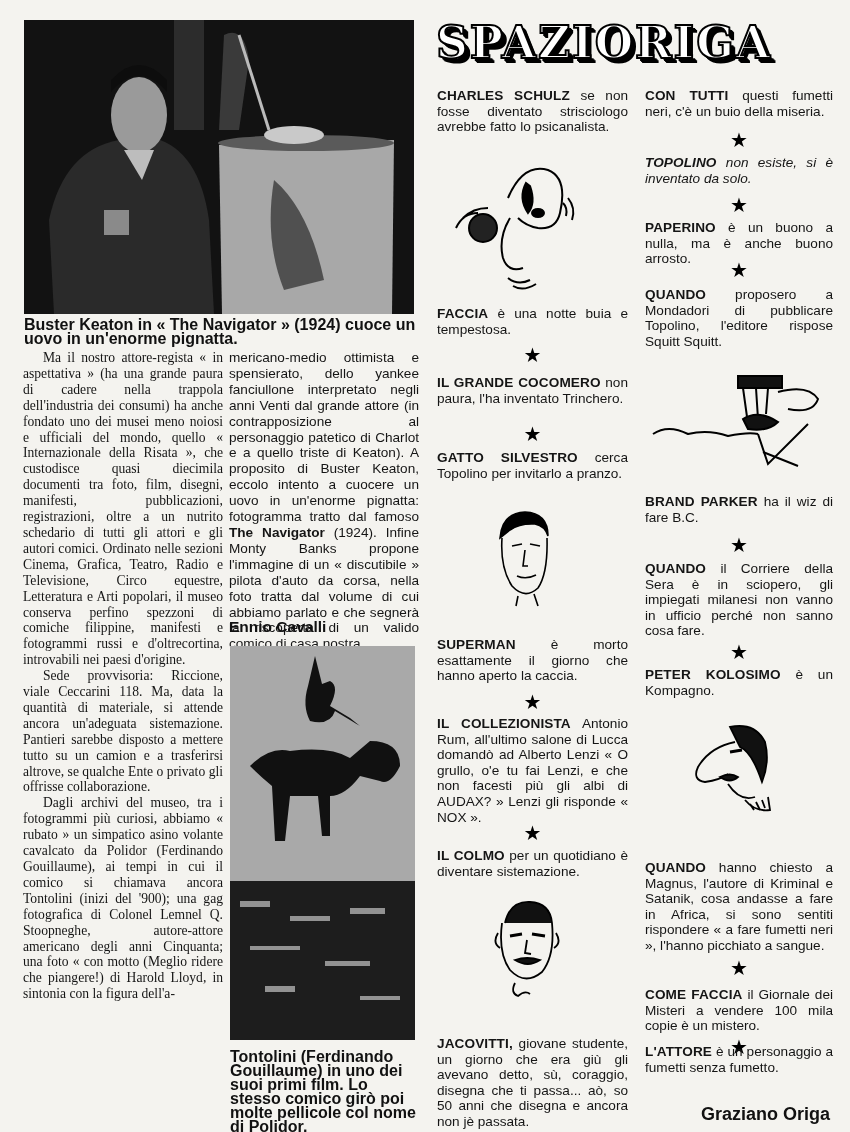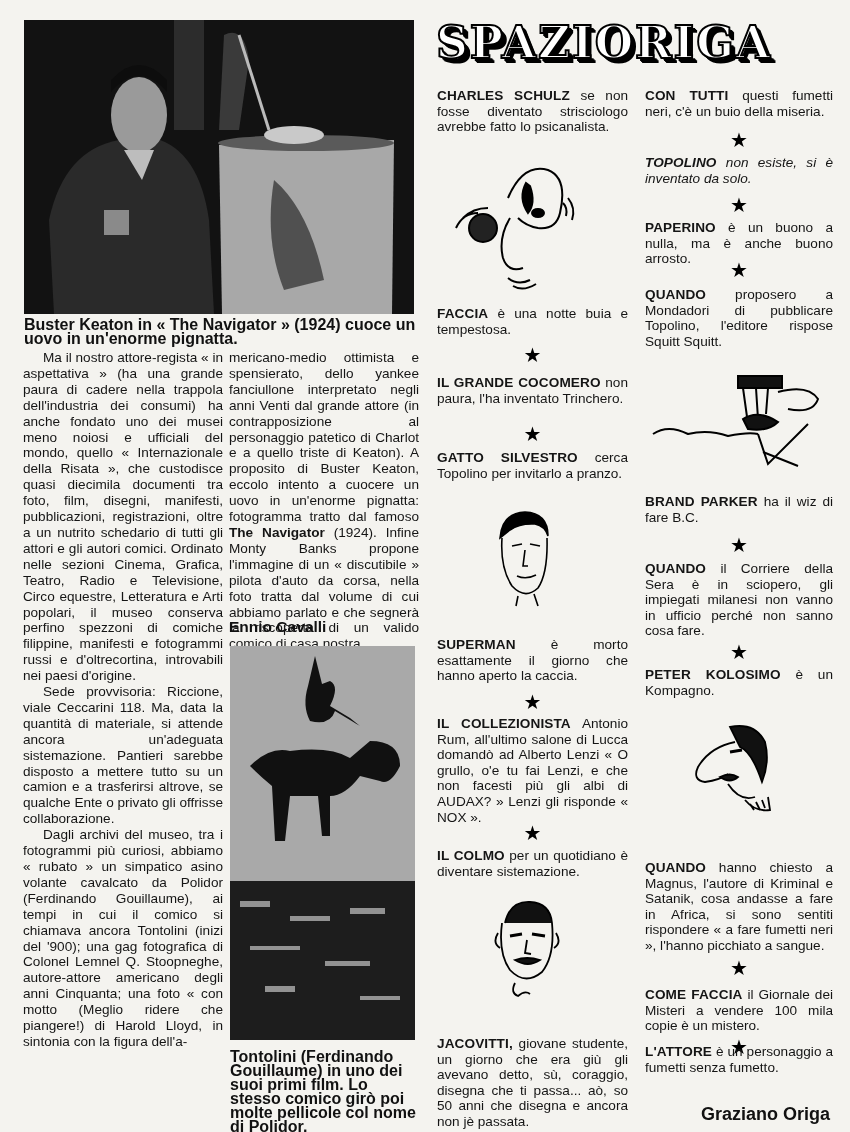--- a/index.html
+++ b/index.html
@@ -9,21 +9,21 @@
 
   
   .photo { background: #1a1a1a; overflow: hidden; }
   .photo svg { display: block; width: 100%; height: 100%; }
 
   .caption { font-weight: bold; font-size: 16px; line-height: 14px; color: #111; }
 
   
   .col-text { font-size: 13.6px; line-height: 15.9px; text-align: justify; hyphens: manual; color: #151515; }
   .col-text p { text-indent: 0; }
-  .col-text p.ind { text-indent: 20px; }
+  .col-text p.ind { text-indent: 20px; font-family: Liberation Serif, serif; }
   .col-text b { font-weight: bold; }
   .byline { font-weight: bold; font-size: 15.5px; text-align: left; }
 
   
   .masthead { left: 436px; top: 18px; width: 400px; height: 50px; }
   .masthead .word {
     font-family: "DejaVu Serif", serif; font-weight: bold; font-size: 45px; letter-spacing: 2px;
     color: #fff; -webkit-text-stroke: 2px #000; line-height: 50px;
     text-shadow: 3px 3px 0 #000, 4px 4px 0 #000, 5px 5px 0 #000;
     transform: scaleX(0.98); transform-origin: left center; white-space: nowrap;

